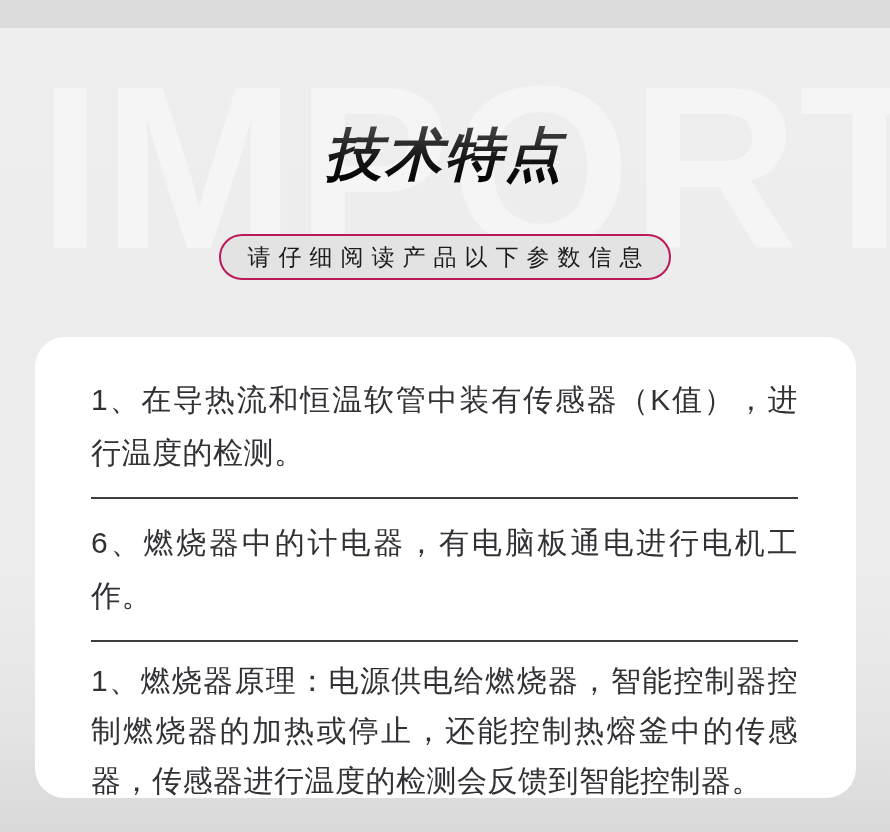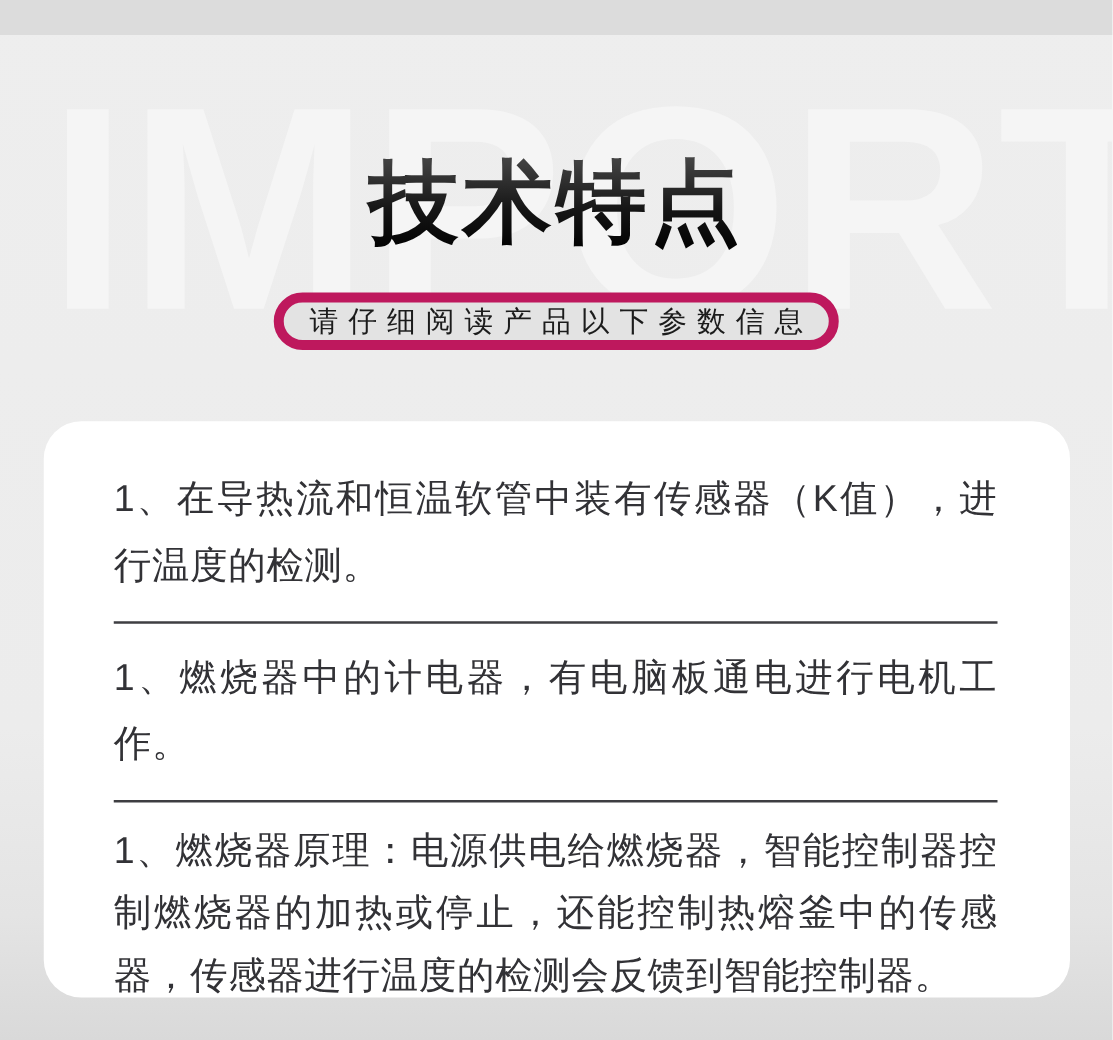--- a/index.html
+++ b/index.html
@@ -14,29 +14,29 @@
   }
   .watermark{
     position:absolute;left:38px;right:30px;top:52px;
     display:flex;justify-content:space-between;
     font-size:232px;line-height:1;font-weight:bold;
     color:#f5f5f5;user-select:none;
   }
   .hero-title{
     position:absolute;left:0;top:124px;width:890px;
     text-align:center;margin:0;
-    font-size:72px;line-height:1.08;font-weight:900;letter-spacing:3px;
+    font-size:57px;line-height:1.08;font-weight:900;letter-spacing:3px;
     background:linear-gradient(180deg,#474747 0%,#161616 55%,#000000 100%);
     -webkit-background-clip:text;background-clip:text;
-    -webkit-text-fill-color:transparent;color:transparent;
+    -webkit-text-fill-color:transparent;color:transparent;font-style:italic;
   }
   .subtitle-pill{
     position:absolute;left:50%;top:234px;transform:translateX(-50%);
     width:452px;height:46px;box-sizing:border-box;
-    background:#e3e3e3;border:8px solid #be185d;border-radius:24px;
+    background:#e3e3e3;border:2px solid #be185d;border-radius:24px;
     display:flex;align-items:center;justify-content:center;
   }
   .subtitle-pill span{
     font-size:23px;color:#1c1c1c;letter-spacing:8px;text-indent:8px;
     white-space:nowrap;
   }
   .features-card{
     position:absolute;left:35px;top:337px;width:821px;height:461px;
     box-sizing:border-box;background:#ffffff;border-radius:30px;
     padding:0 58px 0 56px;overflow:hidden;
@@ -68,16 +68,16 @@
 
 <h1 class="hero-title">技术特点</h1>
 
 <div class="subtitle-pill">
   <span>请仔细阅读产品以下参数信息</span>
 </div>
 
 <div class="features-card">
   <p class="feature-1">1、在导热流和恒温软管中装有传感器（K值），进行温度的检测。</p>
   <hr class="divider">
-  <p class="feature-2">1、燃烧器中的计电器，有电脑板通电进行电机工作。</p>
+  <p class="feature-2">6、燃烧器中的计电器，有电脑板通电进行电机工作。</p>
   <hr class="divider">
   <p class="feature-3">1、燃烧器原理：电源供电给燃烧器，智能控制器控制燃烧器的加热或停止，还能控制热熔釜中的传感器，传感器进行温度的检测会反馈到智能控制器。</p>
 </div>
 
 </body></html>

